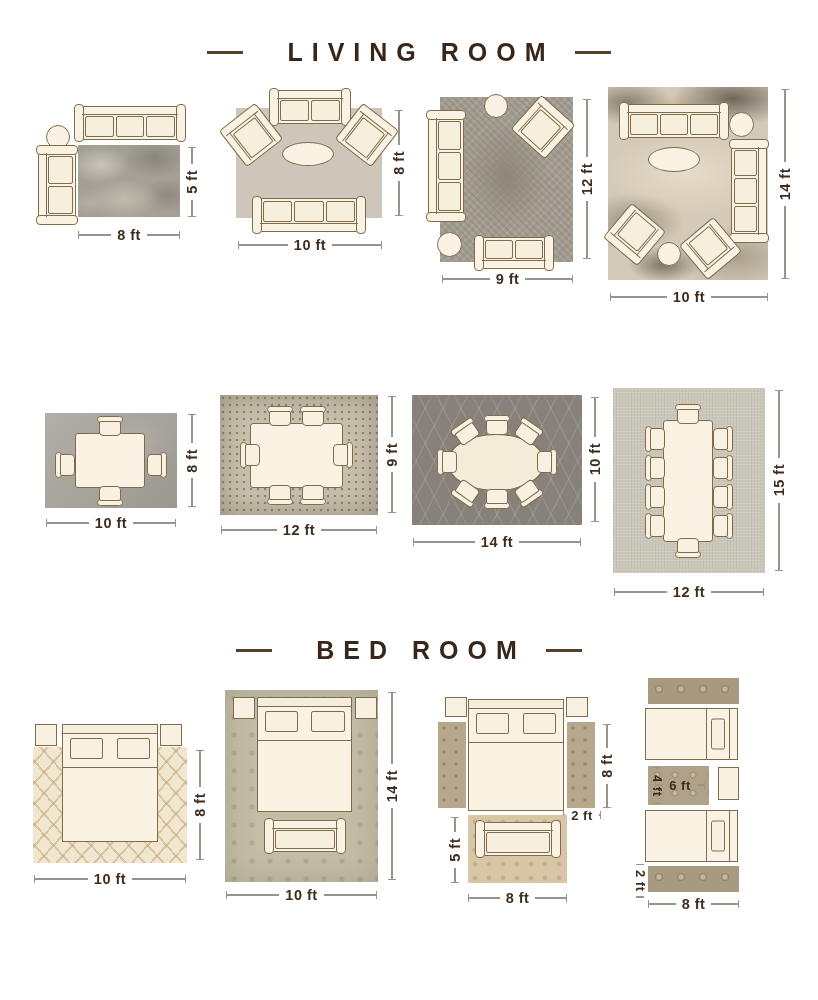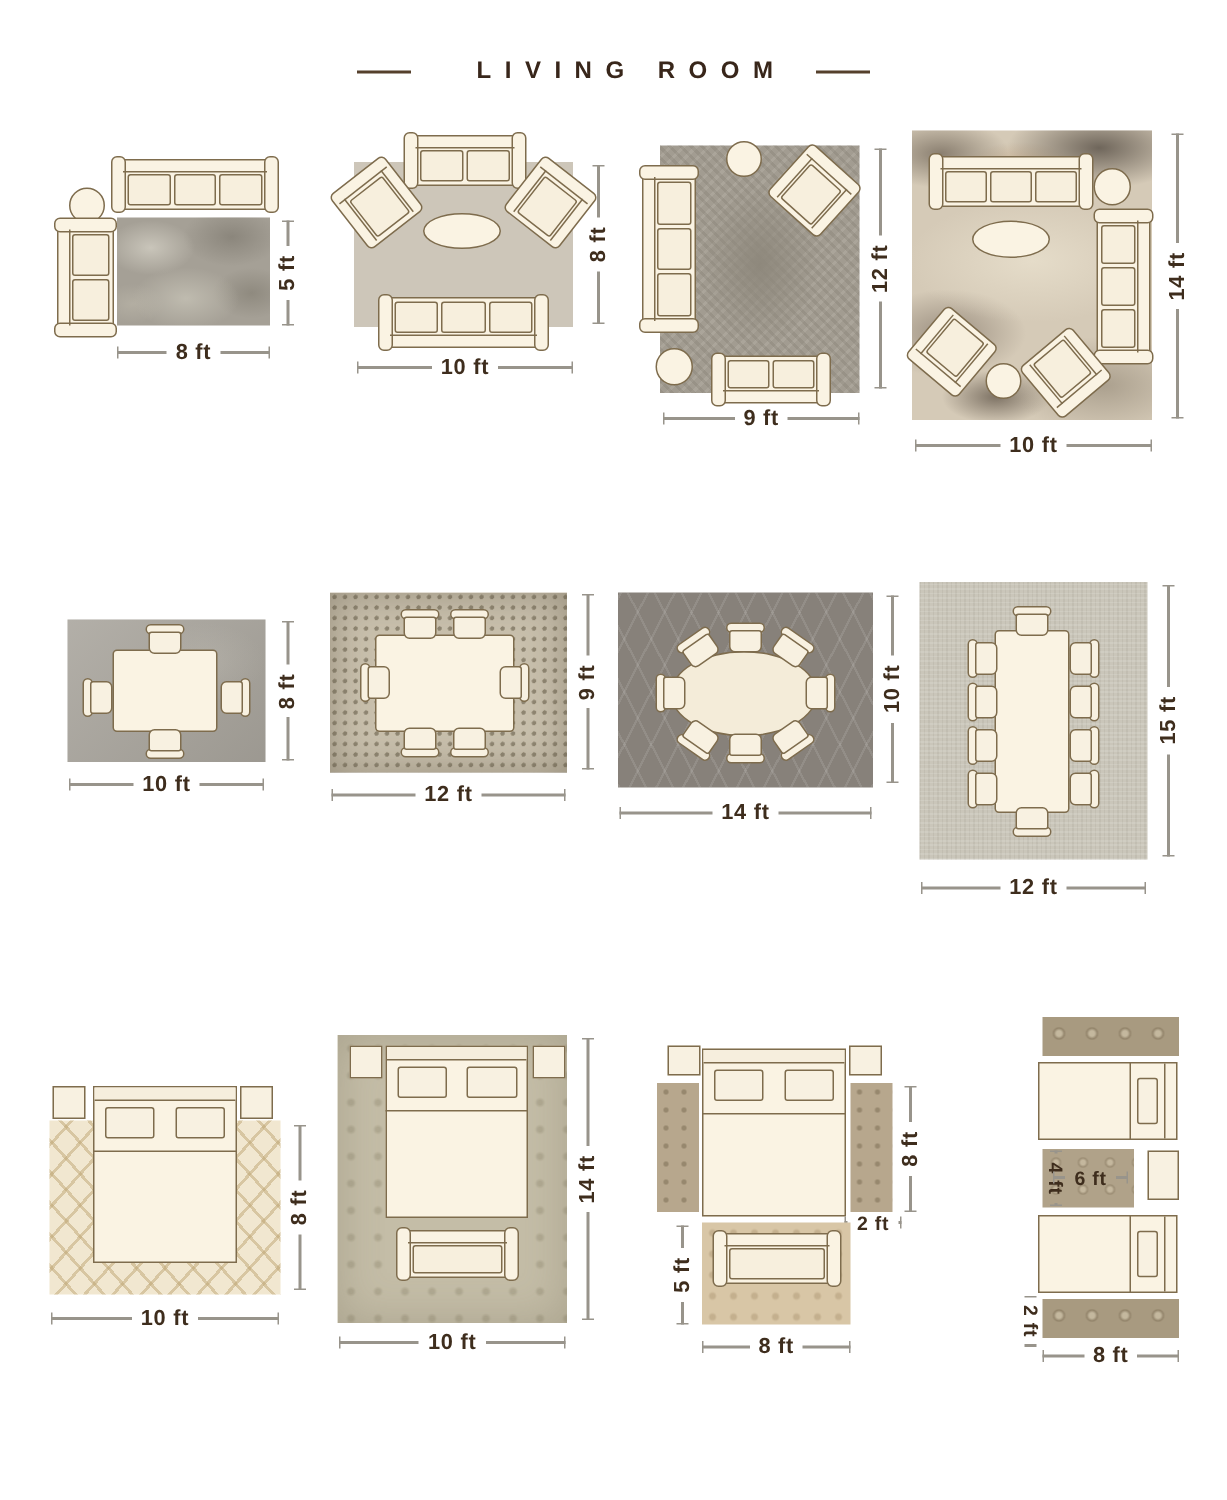--- a/index.html
+++ b/index.html
@@ -2,21 +2,21 @@
 <html><head>
 <meta charset="utf-8">
 <style>
   * { box-sizing: border-box; margin: 0; padding: 0; }
   html,body { background:#ffffff; }
   body { font-family:"Liberation Sans", sans-serif; }
   .canvas { position:relative; width:818px; height:1000px; background:#ffffff; overflow:hidden; }
 
   
   .section-title { position:absolute; left:0; width:100%; display:flex; align-items:center; justify-content:center; gap:20px; color:#38261a; }
-  .section-title .t { font-weight:700; font-size:16px; line-height:1; letter-spacing:9px; white-space:nowrap;margin-left:24px; }
+  .section-title .t { font-weight:700; font-size:25px; line-height:1; letter-spacing:9px; white-space:nowrap;margin-left:24px; }
   .tdash { width:36px; height:2.5px; background:#55402c; }
 
   
   .diagram { position:absolute; }
 
   
   .dim { position:absolute; display:flex; align-items:center; color:#3e2d1d; font-weight:700; font-size:14.5px; line-height:1; }
   .dim .dt { white-space:nowrap; letter-spacing:0.5px; }
   .dim-h { height:14px; flex-direction:row; }
   .dim-h .dl { position:relative; flex:1 1 auto; height:1.3px; background:#98948b; }
@@ -485,20 +485,25 @@
         <span class="dt">12 ft</span>
         <span class="dl"></span>
     </div>
     <div class="dim dim-v" style="left:159px; top:2px; height:181px;">
       <span class="dl"></span>
         <span class="dt">15 ft</span>
         <span class="dl"></span>
     </div>
   </div>
 
+  <div class="section-title" style="top:638px;">
+    <span class="tdash"></span>
+    <span class="t">BED ROOM</span>
+    <span class="tdash"></span>
+  </div>
 
   <div class="diagram" style="left:33px; top:697px; width:175px; height:190px;">
     <div class="ns" style="left:2px; top:27px; width:22px; height:22px;"></div>
     <div class="ns" style="left:127px; top:27px; width:22px; height:22px;"></div>
     <div class="rug rug-br1" style="left:0px; top:50px; width:154px; height:116px;"></div>
     <div class="bed" style="left:29px; top:27px; width:96px; height:118px;">
       <span class="hb"></span>
       <span class="pl l"></span>
         <span class="pl r"></span>
       <span class="ml"></span>
@@ -580,21 +585,21 @@
         <span class="dt">5 ft</span>
         <span class="dl"></span>
     </div>
     <div class="dim dim-h" style="left:30px; top:194px; width:99px;">
       <span class="dl"></span>
         <span class="dt">8 ft</span>
         <span class="dl"></span>
     </div>
   </div>
 
-  <div class="diagram" style="left:680px; top:676px; width:130px; height:235px;">
+  <div class="diagram" style="left:633px; top:676px; width:130px; height:235px;">
     <div class="rug rug-br4run" style="left:15px; top:2px; width:91px; height:26px;"></div>
     <div class="bedh" style="left:12px; top:32px; width:93px; height:52px;">
       <span class="hbv"></span>
       <span class="mlv"></span>
       <span class="plv"></span>
     </div>
     <div class="rug rug-br4mid" style="left:15px; top:90px; width:61px; height:39px;"></div>
     <div class="dim dim-v cw small" style="left:17px; top:91px; height:37px;">
       <span class="dl"></span>
         <span class="dt">4 ft</span>

